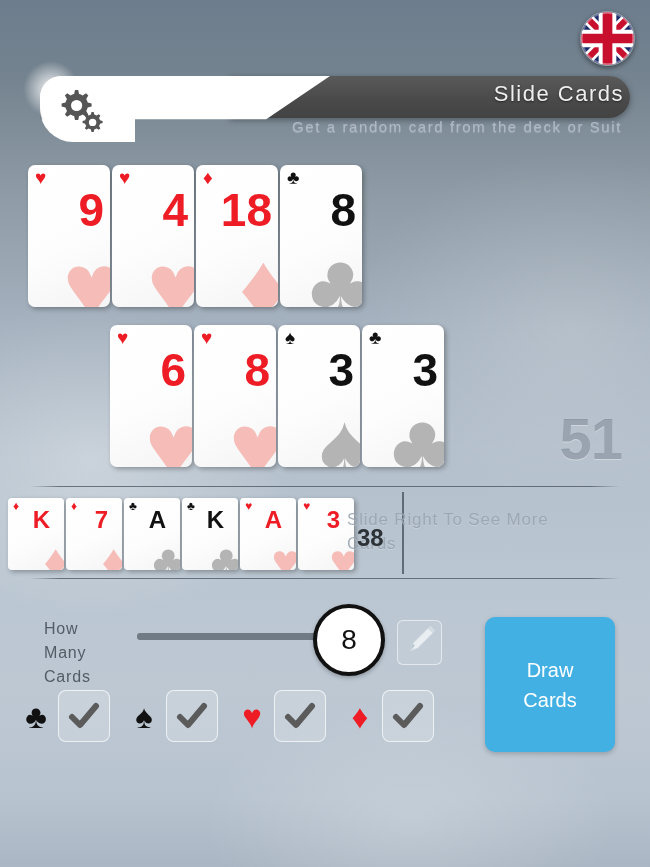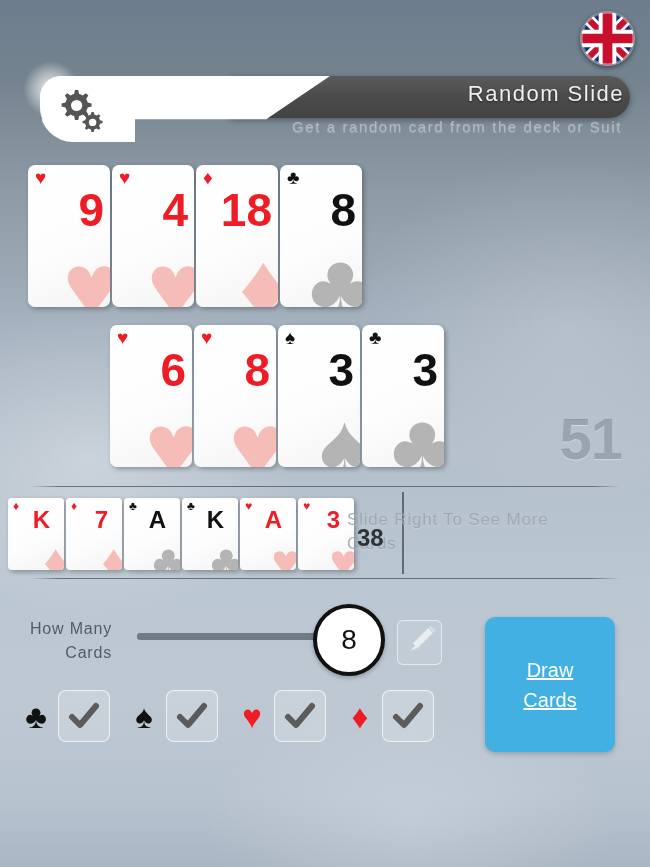--- a/index.html
+++ b/index.html
@@ -236,25 +236,26 @@
     font-weight: bold;
     color: #2d3237;
     z-index: 3;
   }
 
   
   #slider-label {
     position: absolute;
     left: 0; top: 617px;
     width: 112px;
-    text-align: right;
+    text-align: left;
     font-size: 16px;
     line-height: 24px;
     color: #535c66;
     letter-spacing: 0.8px;
+    padding-left: 44px;
   }
   #slider-track-wrap {
     position: absolute;
     left: 137px; top: 633px;
     width: 190px; height: 10px;
     cursor: pointer;
   }
   #slider-track {
     position: absolute;
     left: 0; top: 0;
@@ -298,21 +299,21 @@
     color: #ffffff;
     font-size: 20px;
     line-height: 30px;
     text-align: center;
     display: flex;
     align-items: center;
     justify-content: center;
     cursor: pointer;
     box-shadow: 0 2px 5px rgba(0,0,0,0.20);
   }
-  #draw-button span { display: block; text-decoration: underline; }
+  #draw-button span { display: block; }
 
   
   #suit-filters {
     position: absolute;
     left: 14px; top: 690px;
     display: flex;
     align-items: center;
   }
   .suit-group {
     display: flex;
@@ -374,21 +375,21 @@
       <svg viewBox="0 0 54 48">
         <g fill="#555555">
           <path d="M20 4 l3.2 0 0.9 3.9 a11 11 0 0 1 3.5 1.5 l3.4-2.1 2.3 2.3 -2.1 3.4 a11 11 0 0 1 1.5 3.5 l3.9 0.9 0 3.2 -3.9 0.9 a11 11 0 0 1 -1.5 3.5 l2.1 3.4 -2.3 2.3 -3.4-2.1 a11 11 0 0 1 -3.5 1.5 l-0.9 3.9 -3.2 0 -0.9-3.9 a11 11 0 0 1 -3.5-1.5 l-3.4 2.1 -2.3-2.3 2.1-3.4 a11 11 0 0 1 -1.5-3.5 l-3.9-0.9 0-3.2 3.9-0.9 a11 11 0 0 1 1.5-3.5 l-2.1-3.4 2.3-2.3 3.4 2.1 a11 11 0 0 1 3.5-1.5 z"></path>
           <circle cx="21.6" cy="19.5" r="5.6" fill="#ffffff"></circle>
           <path d="M36.5 26 l2.2 0 0.6 2.6 a7.4 7.4 0 0 1 2.3 1 l2.2-1.4 1.6 1.6 -1.4 2.2 a7.4 7.4 0 0 1 1 2.3 l2.6 0.6 0 2.2 -2.6 0.6 a7.4 7.4 0 0 1 -1 2.3 l1.4 2.2 -1.6 1.6 -2.2-1.4 a7.4 7.4 0 0 1 -2.3 1 l-0.6 2.6 -2.2 0 -0.6-2.6 a7.4 7.4 0 0 1 -2.3-1 l-2.2 1.4 -1.6-1.6 1.4-2.2 a7.4 7.4 0 0 1 -1-2.3 l-2.6-0.6 0-2.2 2.6-0.6 a7.4 7.4 0 0 1 1-2.3 l-1.4-2.2 1.6-1.6 2.2 1.4 a7.4 7.4 0 0 1 2.3-1 z"></path>
           <circle cx="37.6" cy="36.4" r="3.7" fill="#ffffff"></circle>
         </g>
       </svg>
     </div>
 
-    <div id="header-title">Random  Slide</div>
+    <div id="header-title">Slide  Cards</div>
   </div>
 
   <div id="header-subtitle">Get  a  random  card  from  the  deck  or  Suit</div>
 
   <div id="deck-count-watermark">51</div>
 
   <div class="card-row" id="card-row-1">
       <div class="card big">
         <div class="pip red">♥</div>
         <div class="watermark wm-red">♥</div>

